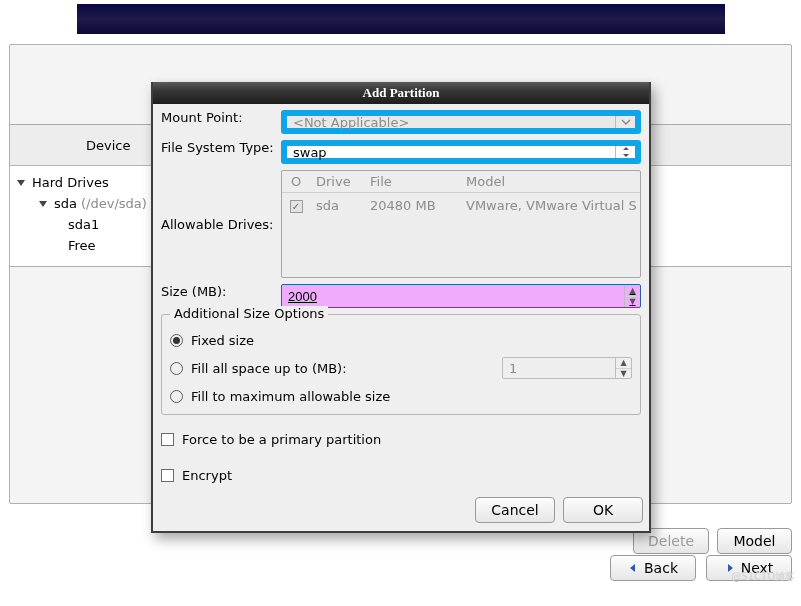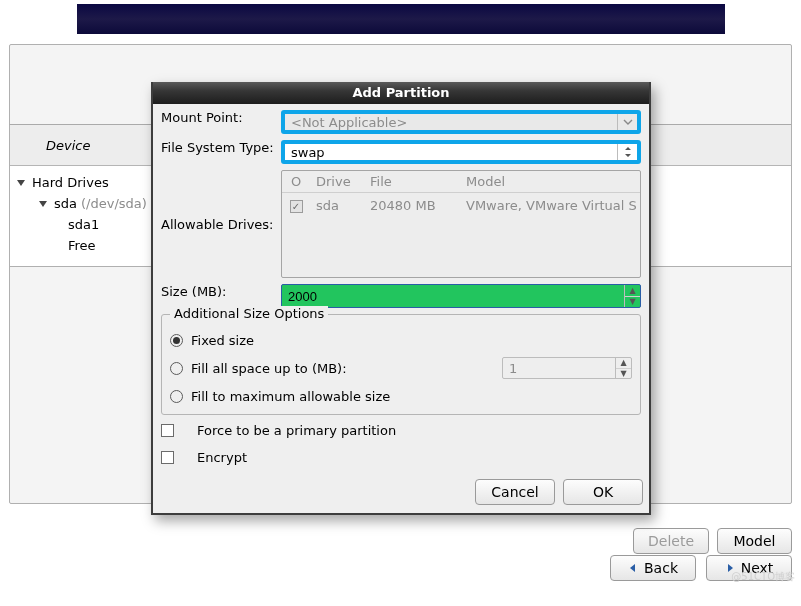--- a/index.html
+++ b/index.html
@@ -49,22 +49,21 @@
       border-top: 1px solid #aaa;
       background: #ededed;
     }
     .device-header {
       height: 41px;
       display: flex;
       align-items: center;
       border-bottom: 1px solid #b5b5b5;
     }
     .device-header .col {
-      padding-left: 36px;
-      font-style: italic;
+      padding-left: 76px;
     }
     .device-body {
       background: #fff;
       padding: 6px 4px 8px 4px;
       min-height: 100px;
     }
     .tree-row {
       display: flex;
       align-items: center;
       height: 21px;
@@ -121,60 +120,62 @@
       box-shadow: 4px 6px 12px rgba(0,0,0,.35);
     }
     .modal-titlebar {
       height: 22px;
       background: linear-gradient(#5a5a5a, #363636 40%, #1d1d1d);
       color: #fff;
       font-weight: bold;
       font-size: 13px;
       text-align: center;
       line-height: 22px;
+      font-family: Liberation Serif, serif;
     }
     .modal-body {
       padding: 6px 8px 4px 8px;
     }
     .form-row {
       display: flex;
       align-items: flex-start;
       margin-bottom: 6px;
     }
     .form-label {
       width: 120px;
     }
     .combobox {
       flex: 1;
       display: flex;
       align-items: center;
-      border: 4px solid #0ea5e9;
+      border: 6px solid #0ea5e9;
       background: #fff;
       height: 24px;
       border-radius: 3px;
       position: relative;
     }
     .combobox.disabled { background: #e9e9e9; color: #8c8c8c; }
     .combobox .cb-text { padding-left: 6px; flex: 1; }
     .combobox .cb-btn {
       width: 20px;
       height: 100%;
       border-left: 1px solid #bcbcbc;
       display: flex;
       align-items: center;
       justify-content: center;
       color: #555;
     }
     .spinner {
       flex: 1;
       display: flex;
       border: 1px solid #2a5ea6;
-      background: #22c55e;
+      background: #f0abfc;
       height: 24px;
       border-radius: 2px;
+      text-decoration: underline;
     }
     .spinner input {
       border: none;
       outline: none;
       flex: 1;
       padding-left: 6px;
       font-size: 13px;
       background: transparent;
     }
     .spin-btns {
@@ -274,22 +275,22 @@
       background: #eee;
       color: #8c8c8c;
       height: 22px;
       border-radius: 2px;
     }
     .inline-spinner .val { flex: 1; padding-left: 6px; display:flex; align-items:center; }
     .check-row {
       display: flex;
       align-items: center;
       height: 24px;
-      gap: 23px;
-      margin-top: 3px;
+      gap: 8px;
+      margin-top: 12px;
     }
     .plain-check {
       width: 13px; height: 13px;
       border: 1px solid #6b6b6b;
       background: #fff;
     }
     .modal-buttons {
       display: flex;
       justify-content: flex-end;
       gap: 8px;

